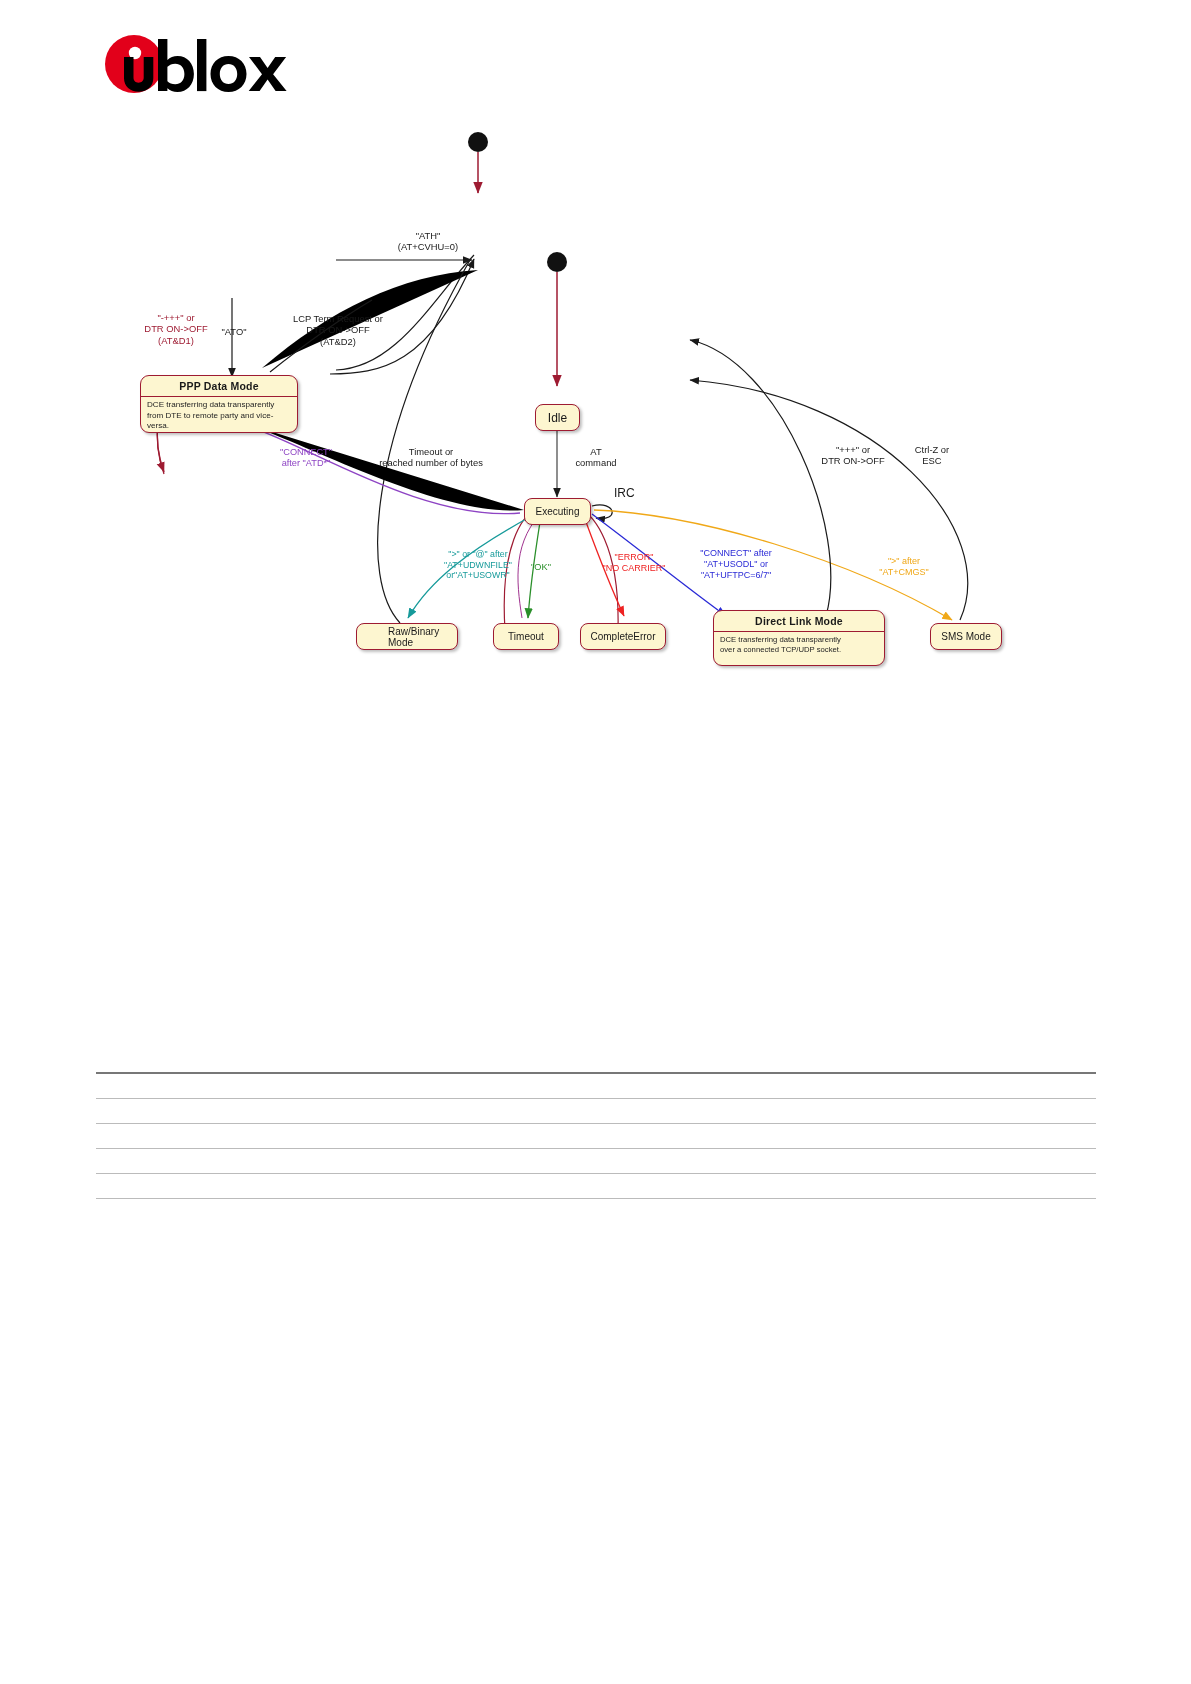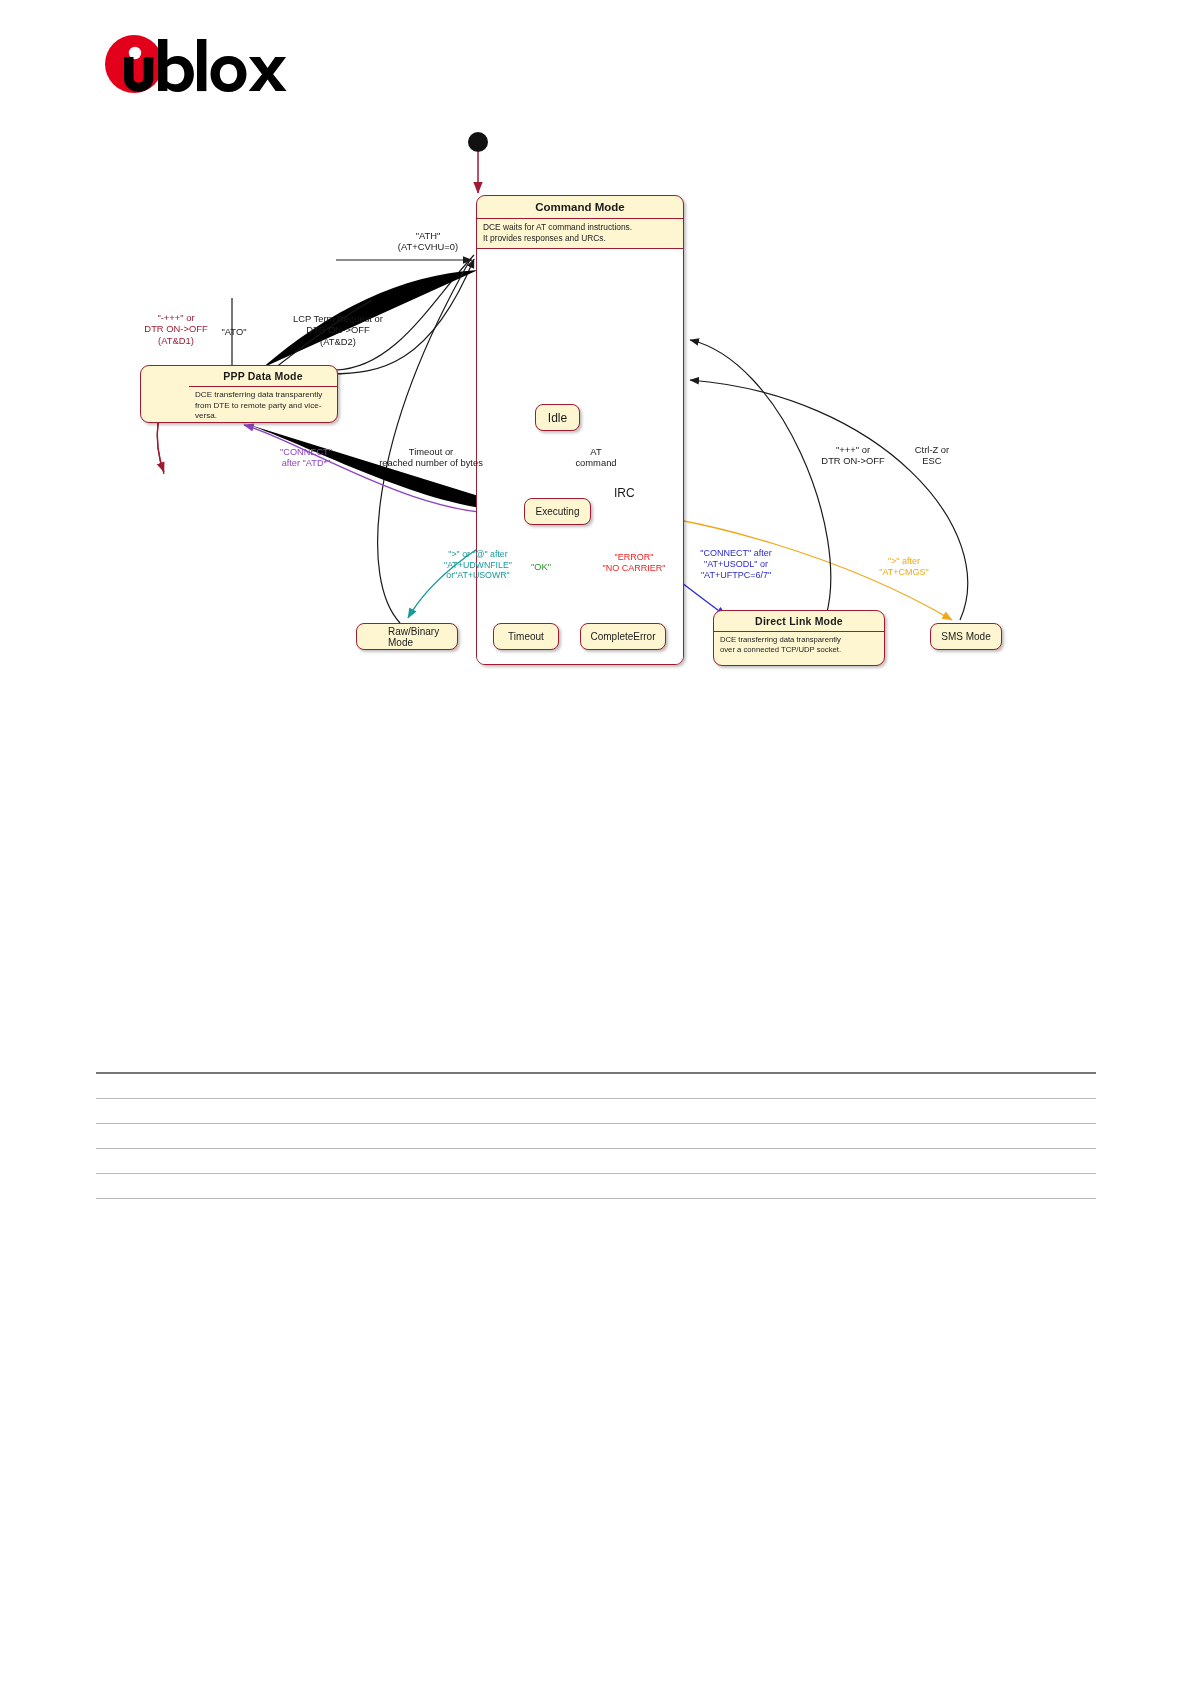--- a/index.html
+++ b/index.html
@@ -127,30 +127,23 @@
 
       <path d="M592,404 C640,440 690,480 726,506" stroke="#2a2ad6" stroke-width="1.3" fill="none" marker-end="url(#ar-blue)"></path>
 
       <path d="M594,400 C700,404 850,450 952,510" stroke="#f0a818" stroke-width="1.3" fill="none" marker-end="url(#ar-orange)"></path>
 
       <path d="M826,506 C850,420 780,250 690,230" stroke="#1a1a1a" stroke-width="1.2" fill="none" marker-end="url(#ar-dark)"></path>
 
       <path d="M960,510 C1000,420 880,285 690,270" stroke="#1a1a1a" stroke-width="1.2" fill="none" marker-end="url(#ar-dark)"></path>
     </svg>
 
-    <div class="composite" style="left:476px;top:85px;width:208px;height:470px;">
-      <div class="title" style="font-size:11.5px;padding:5px 0 5px;">Command Mode</div>
-      <div class="sep"></div>
-      <div class="desc" style="font-size:8.4px;white-space:pre-line;height:28px;">DCE waits for AT command instructions.
-It provides responses and URCs.</div>
-      <div class="region" style="top:52px;bottom:0;border-radius:0 0 8px 8px;"></div>
-    </div>
-
-
-    <div class="state" style="left:140px;top:255px;width:198px;height:58px;padding-left:48px;">
+
+
+    <div class="state" style="left:140px;top:265px;width:158px;height:58px;">
       <div class="title" style="font-size:10.5px;padding:4px 0 4px;">PPP Data Mode</div>
       <div class="sep"></div>
       <div class="desc" style="font-size:8.1px;white-space:pre-line;">DCE transferring data transparently
 from DTE to remote party and vice-versa.</div>
     </div>
 
     <div class="state" style="left:713px;top:500px;width:172px;height:56px;">
       <div class="title" style="font-size:10.5px;padding:4px 0 4px;">Direct Link Mode</div>
       <div class="sep"></div>
       <div class="desc" style="font-size:7.7px;white-space:pre-line;">DCE transferring data transparently

